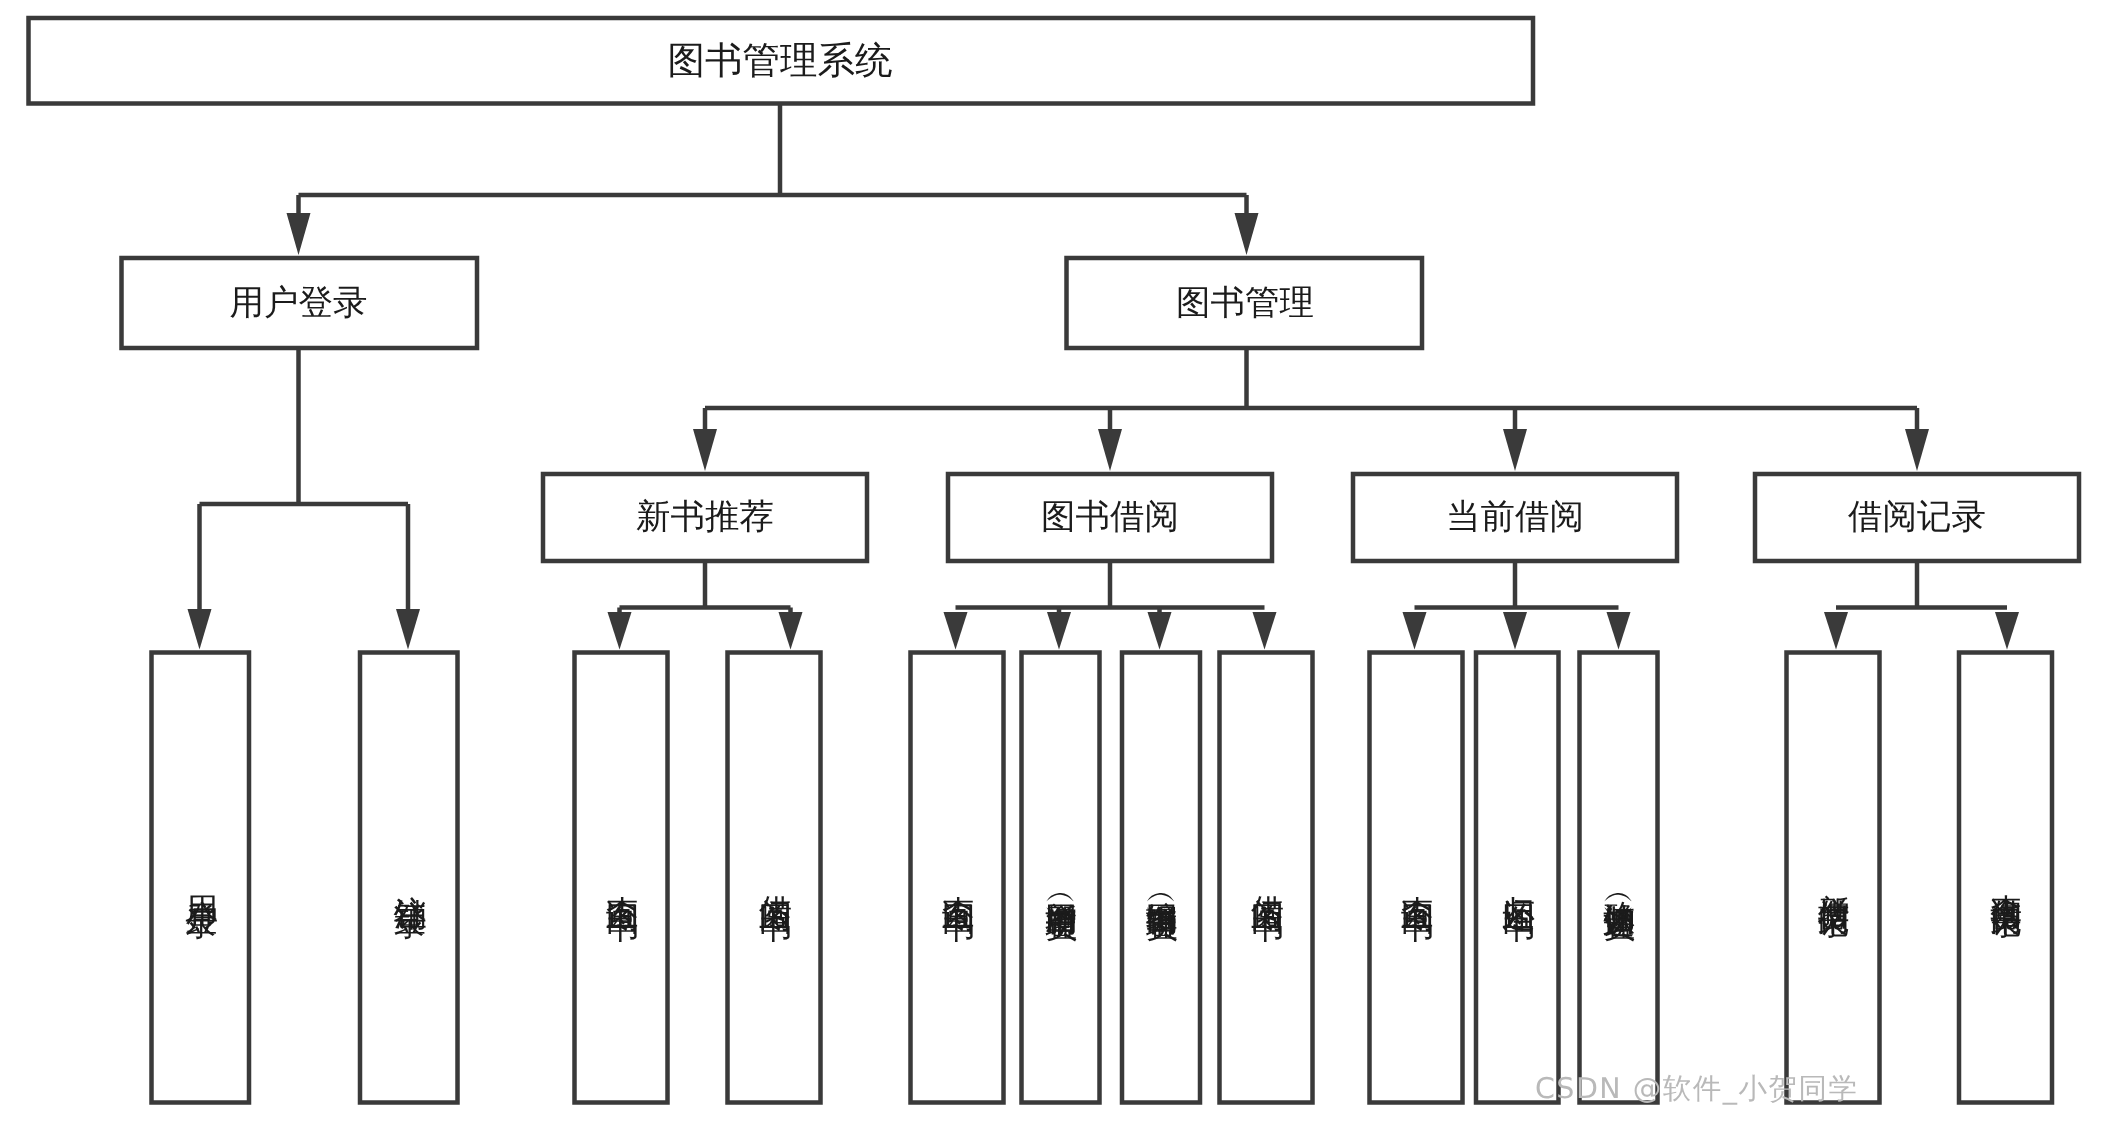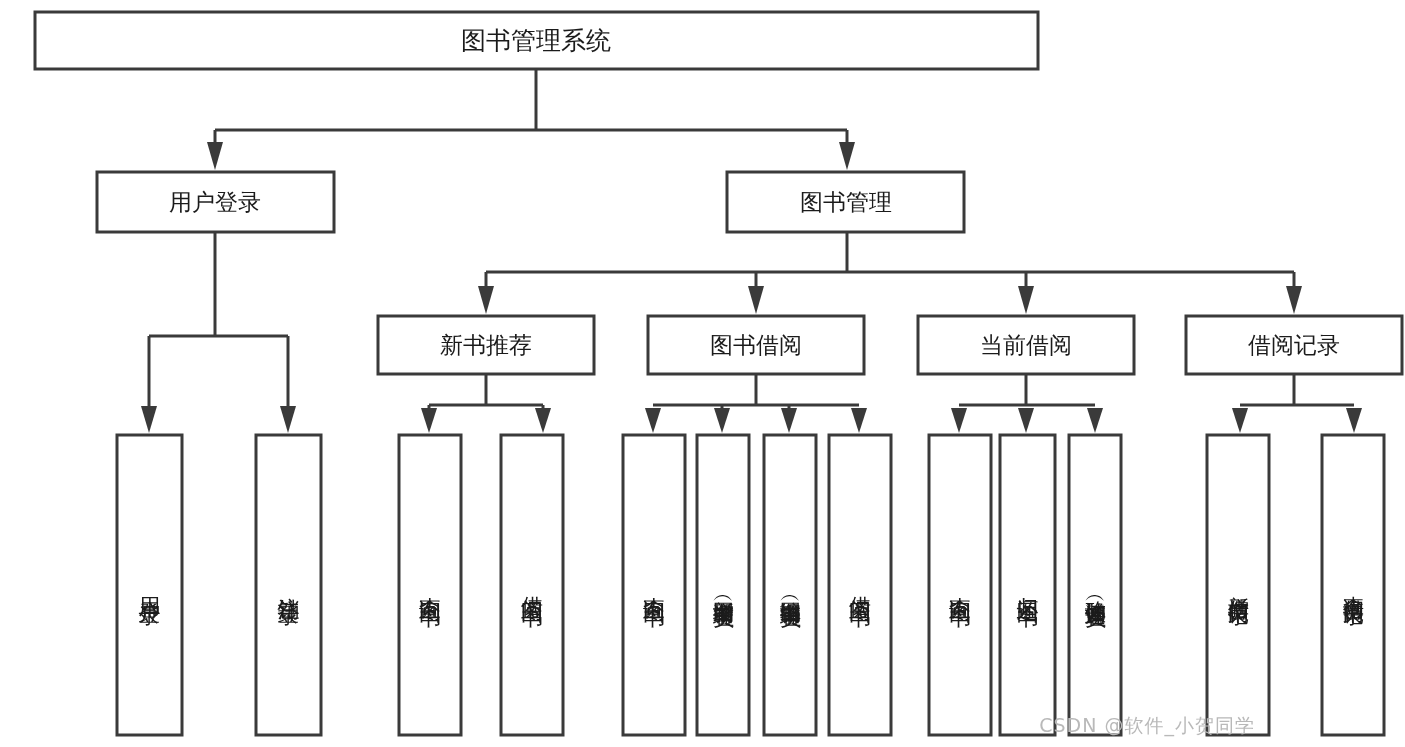--- a/index.html
+++ b/index.html
@@ -9,21 +9,21 @@
   }
   body {
     width: 1405px;
     height: 747px;
     font-family: "DejaVu Sans", "Liberation Sans", sans-serif;
     overflow: hidden;
     position: relative;
   }
   #diagram-root {
     position: absolute;
-    left: 16px;
+    left: 0;
     top: 0;
     width: 1251px;
     height: 747px;
   }
   .node-box {
     fill: #ffffff;
     stroke: #3a3a3a;
     stroke-width: 3;
   }
   .connector {

